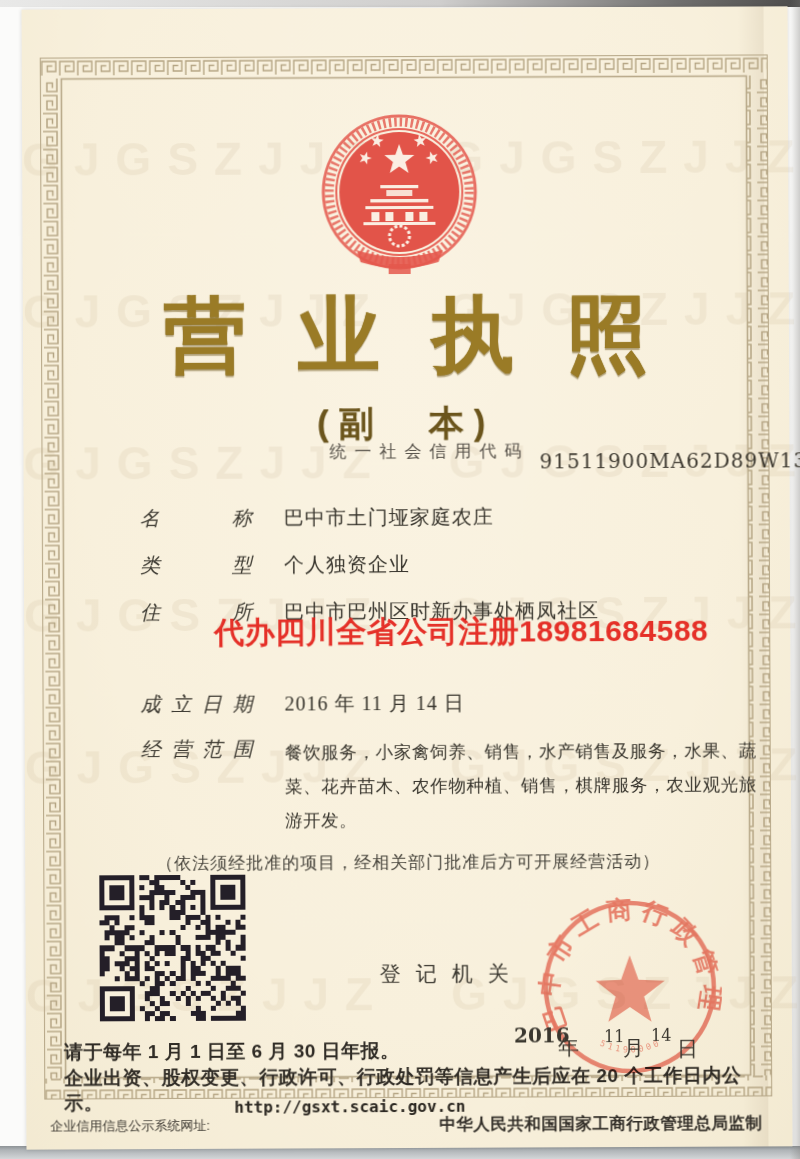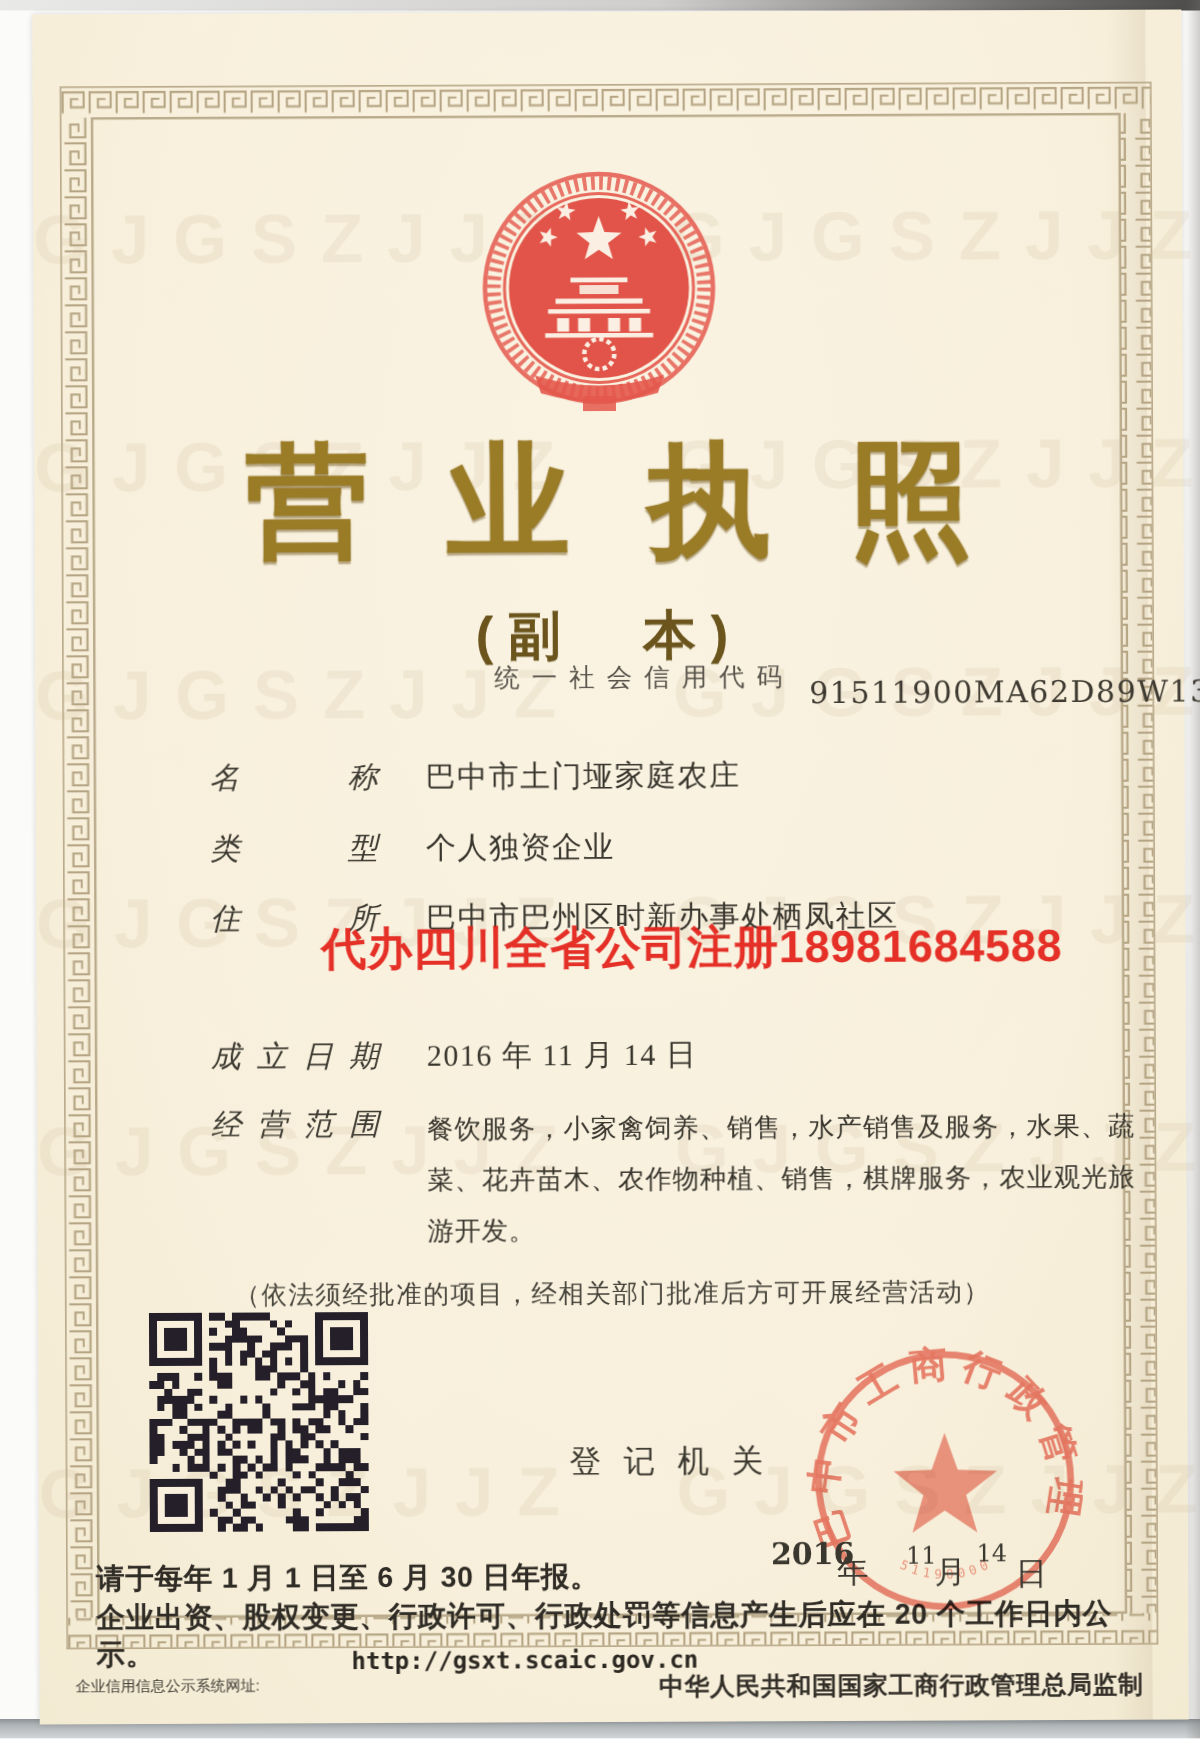--- a/index.html
+++ b/index.html
@@ -101,21 +101,21 @@
 
   .notice{position:absolute;left:38px;white-space:nowrap;z-index:4;
     font-family:"Liberation Sans",sans-serif;font-weight:600;
     font-size:19px;color:#2f2b25;letter-spacing:.5px;}
   .n1{top:1030px;}.n2{top:1056px;}.n3{top:1081px;}
 
   .site-url{position:absolute;left:208px;top:1089px;z-index:4;
     font-family:"DejaVu Sans Mono",monospace;font-weight:bold;
     font-size:16px;color:#2c2822;}
   .footer-label{position:absolute;left:24px;top:1108px;
-    font-family:"Liberation Sans",sans-serif;font-size:10px;color:#3e3a33;}
+    font-family:"Liberation Sans",sans-serif;font-size:13px;color:#3e3a33;}
   .footer-issuer{position:absolute;right:30px;top:1106px;
     font-family:"Liberation Sans",sans-serif;font-weight:600;
     font-size:16.5px;color:#332f29;letter-spacing:.5px;}
 </style>
 </head>
 <body>
 
 <div class="scan-top"></div>
 <div class="scan-bottom"></div>
 <div class="scan-right"></div>

